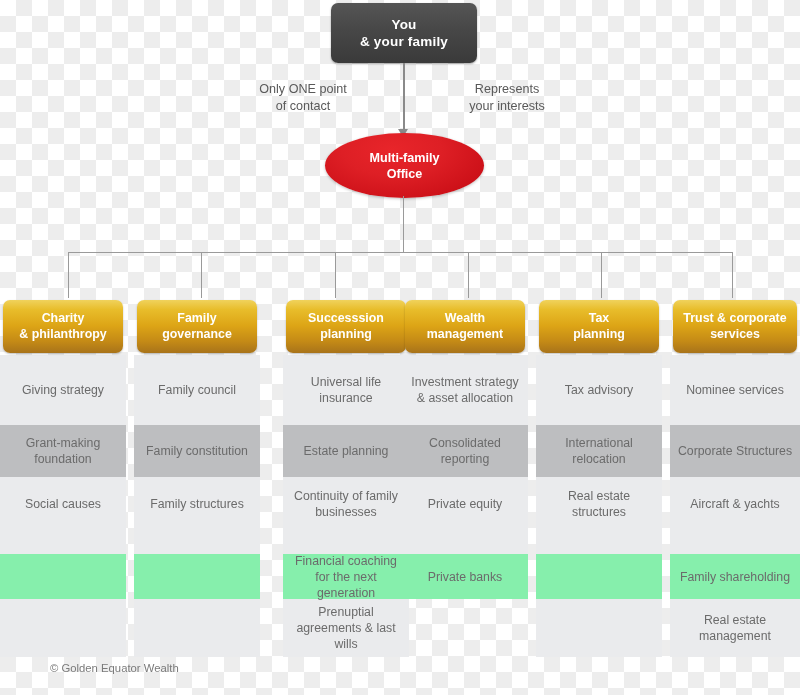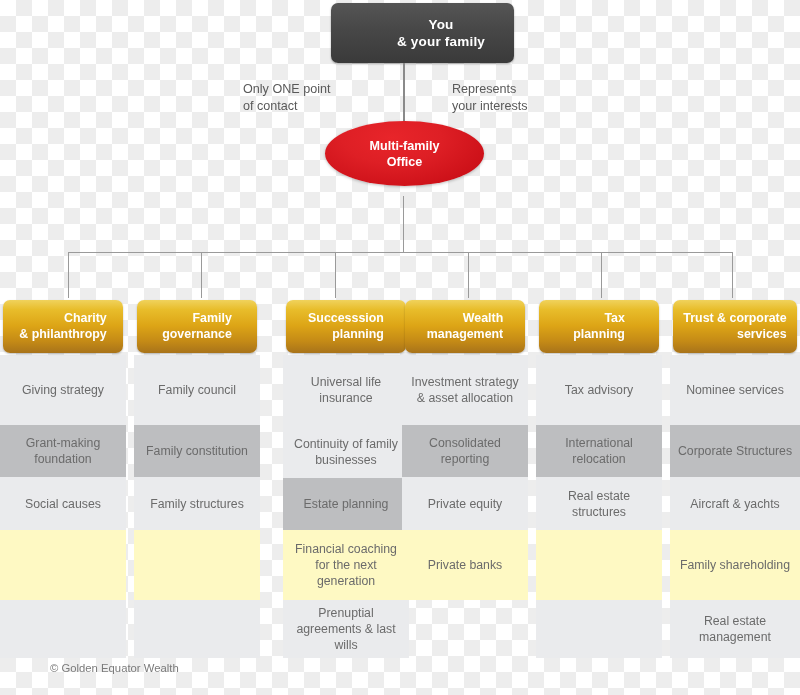--- a/index.html
+++ b/index.html
@@ -23,48 +23,47 @@
   #top-box {
     position:absolute; left:331px; top:3px; width:146px; height:60px;
     border-radius:7px;
     background:linear-gradient(180deg,#555555 0%,#474747 45%,#3a3a3a 100%);
     box-shadow:0 1px 2px rgba(0,0,0,.35);
     color:#ffffff;
     display:flex; align-items:center; justify-content:center;
     text-align:center;
     font-weight:bold; font-size:13.5px; line-height:17px;
     letter-spacing:.2px;
-    padding-left:37px;
   }
 
   
   #arrow-stem {
     position:absolute; left:403px; top:63px; width:1.6px; height:72px;
     background:#8a8a8a;
   }
   #arrow-head {
     position:absolute; left:398px; top:129px;
     width:0; height:0;
     border-left:5.5px solid transparent;
     border-right:5.5px solid transparent;
     border-top:8px solid #8a8a8a;
   }
 
   
   .caption {
     position:absolute;
     color:#595959; font-size:12.6px; line-height:16.5px;
-    text-align:left; white-space:nowrap;
+    text-align:center; white-space:nowrap;
   }
   #caption-left  { left:243px; top:81px; width:120px; }
   #caption-right { left:452px; top:81px; width:110px; }
 
   
   #mfo-ellipse {
-    position:absolute; left:325px; top:121px; width:159px; height:65px;
+    position:absolute; left:325px; top:133px; width:159px; height:65px;
     border-radius:50%;
     background:radial-gradient(ellipse at 42% 26%, #e8252a 0%, #de1f25 38%, #cc1018 78%, #b8121a 100%);
     box-shadow:0 1px 3px rgba(0,0,0,.25);
     color:#ffffff;
     display:flex; align-items:center; justify-content:center;
     text-align:center; font-weight:bold; font-size:12.6px; line-height:16px;
   }
 
   
   #drop-from-ellipse {
@@ -89,41 +88,41 @@
     position:absolute; top:0; width:126px;
   }
 
   .col-header {
     position:relative; height:53px; margin:0 3px;
     border-radius:7px;
     background:linear-gradient(180deg,#f0d25c 0%,#e8bd2b 18%,#dda516 48%,#c48a16 78%,#a8731a 100%);
     box-shadow:0 1px 2px rgba(0,0,0,.25);
     color:#ffffff;
     display:flex; align-items:center; justify-content:center;
-    text-align:right;
+    text-align:center;
     font-weight:bold; font-size:12.4px; line-height:15.5px;
   }
 
   .col-body {
     margin-top:2px;
     background:#eaebed;
     border-radius:0 0 4px 4px;
   }
 
   .cell {
     display:flex; align-items:center; justify-content:center;
     text-align:center;
     color:#6b6b6b; font-size:12.3px; line-height:16px;
     padding:0 6px;
     box-sizing:border-box;
   }
   .cell.r0 { height:70px; background:#eaebed; }
   .cell.r1 { height:52px; background:#bdbec0; }
   .cell.r2 { height:53px; background:#eaebed; }
-  .cell.r3 { height:70px; background:#fef9c3; }
+  .cell.r3 { height:45px; background:#86efac;margin-top:24px; }
   .cell.r4 { height:58px; background:#eaebed; }
 
   
   #footer {
     position:absolute; left:8px; top:662px;
     color:#7a7a7a; font-size:11.3px;
     white-space:nowrap;
     margin-left:42px;
   }
 </style>
@@ -231,28 +230,28 @@
           <div>Successsion</div>
           <div>planning</div>
         </div>
       </div>
       <div class="col-body">
         <div class="cell r0">
             <div>
               <div>Universal life insurance</div>
             </div>
           </div>
+        <div class="cell r1">
+            <div>
+              <div>Estate planning</div>
+            </div>
+          </div>
         <div class="cell r2">
             <div>
               <div>Continuity of family businesses</div>
-            </div>
-          </div>
-        <div class="cell r1">
-            <div>
-              <div>Estate planning</div>
             </div>
           </div>
         <div class="cell r3">
             <div>
               <div>Financial coaching for the next generation</div>
             </div>
           </div>
         <div class="cell r4">
             <div>
               <div>Prenuptial agreements &amp; last wills</div>

